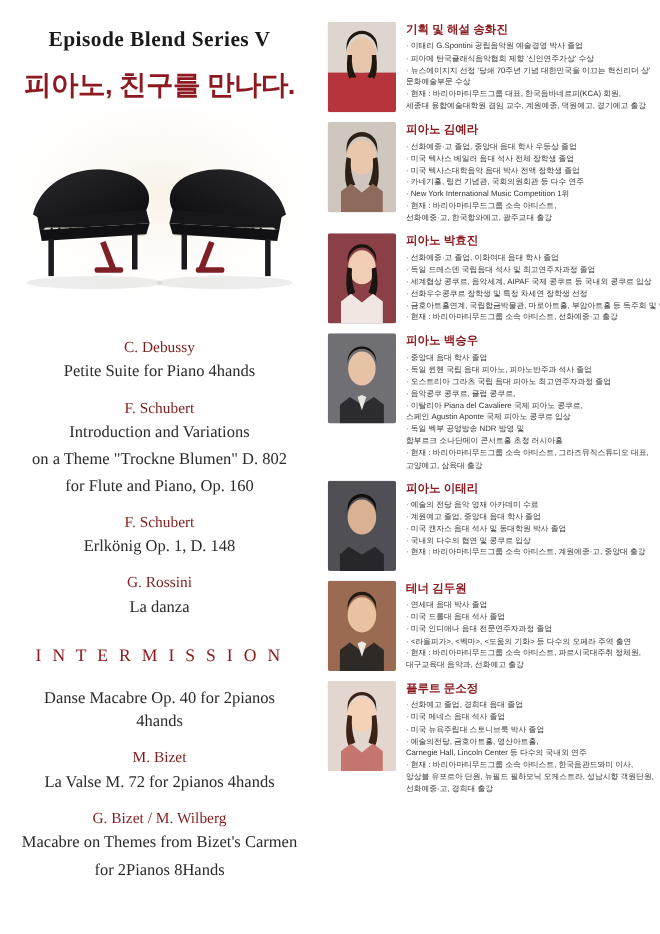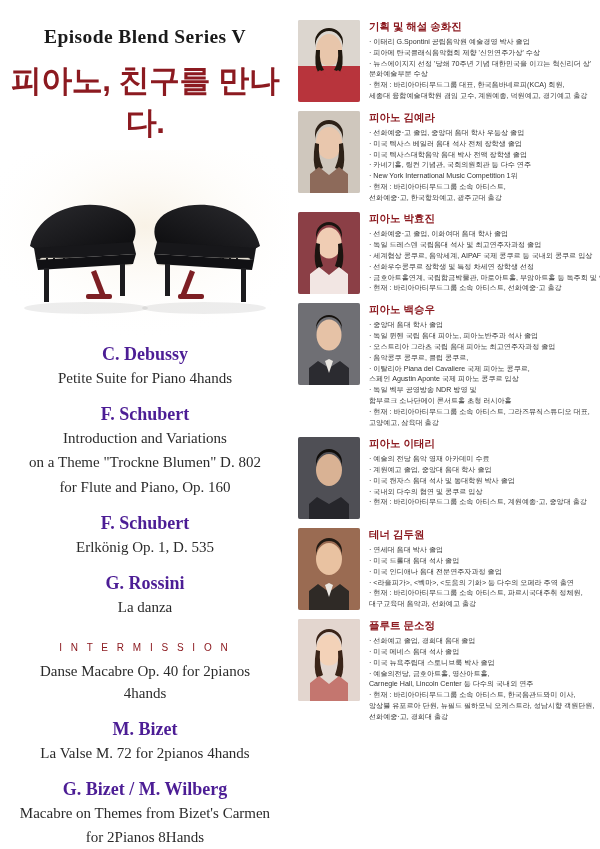--- a/index.html
+++ b/index.html
@@ -27,60 +27,60 @@
   }
   .series-title{
     font-family:"Liberation Serif", serif;
     font-weight:bold;
     font-size:19.5px;
     letter-spacing:.4px;
     color:#1a1a1a;
   }
   .main-title{
     margin-top:12px;
-    font-size:31px;
+    font-size:25px;
     font-weight:bold;
     color:#8c1a20;
     letter-spacing:-.5px;
   }
   
   .piano-art{
     position:relative;
     width:290px;height:190px;
     margin-top:6px;
   }
   .piano-art svg{position:absolute;left:0;top:0;}
   
   .program{
     width:100%;
     text-align:center;
     margin-top:6px;
     padding:0 18px;
     box-sizing:border-box;
   }
   .composer{
-    color:#4c1d95;
-    font-weight:bold;
-    font-size:18px;
+    color:#7f1d1d;
+    font-weight:normal;
+    font-size:14px;
     margin-top:14px;
     font-family:"Liberation Serif", serif;
   }
   .piece{
     font-size:15px;
     color:#2b2b2b;
     line-height:1.45;
     margin-top:3px;
     font-family:"Liberation Serif", serif;
   }
   .intermission{
-    margin-top:24px;margin-bottom:8px;
+    margin-top:24px;margin-bottom:19px;
     color:#8c1a20;
-    font-size:10px;
+    font-size:16px;
     letter-spacing:3px;
-    font-family:Liberation Sans, sans-serif;
+    font-family:Liberation Serif, serif;
   }
   
   .divider{
     width:14px;
     background:#efe7d9;
     height:100%;
   }
   
   .right{
     flex:1;
@@ -213,21 +213,21 @@
         <div class="piece">Petite Suite for Piano 4hands</div>
       </div>
       <div>
         <div class="composer">F. Schubert</div>
         <div class="piece">Introduction and Variations</div>
         <div class="piece">on a Theme "Trockne Blumen" D. 802</div>
         <div class="piece">for Flute and Piano, Op. 160</div>
       </div>
       <div>
         <div class="composer">F. Schubert</div>
-        <div class="piece">Erlkönig Op. 1, D. 535</div>
+        <div class="piece">Erlkönig Op. 1, D. 148</div>
       </div>
       <div>
         <div class="composer">G. Rossini</div>
         <div class="piece">La danza</div>
       </div>
 
       <div class="intermission">I N T E R M I S S I O N</div>
 
       <div>
         <div class="piece">Danse Macabre Op. 40 for 2pianos 4hands</div>

